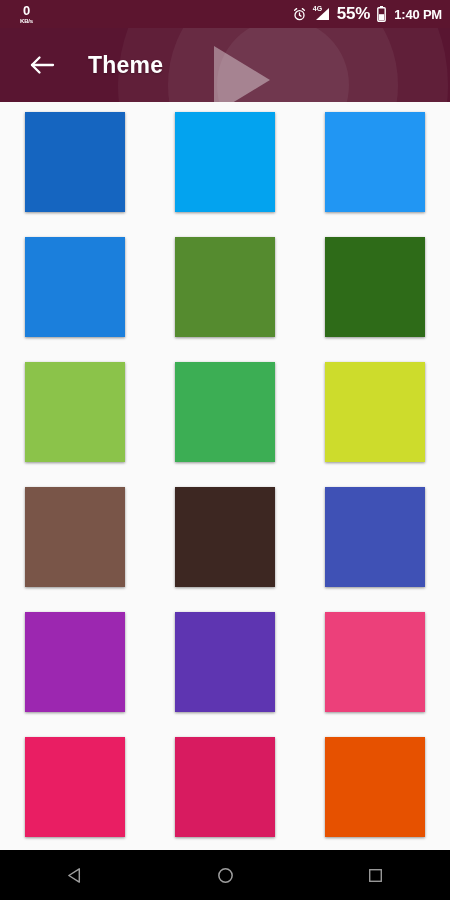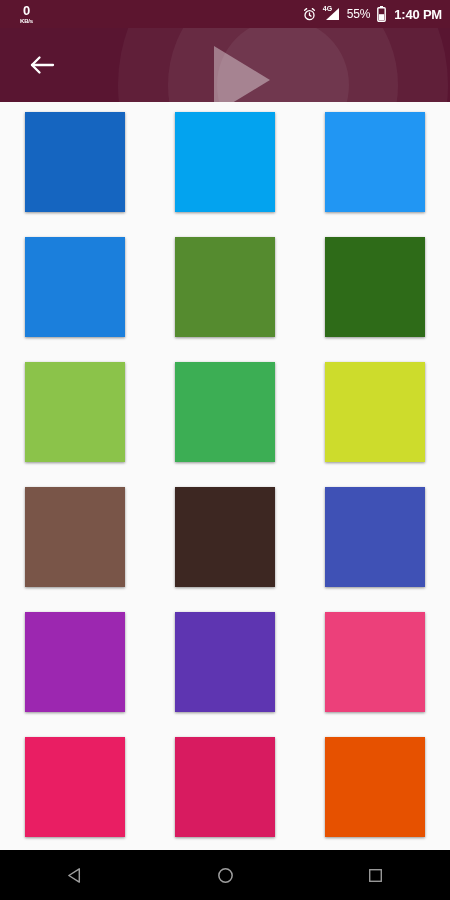--- a/index.html
+++ b/index.html
@@ -32,21 +32,21 @@
     color:#ffffff;
   }
   .net-speed .val { font-size:13px; font-weight:bold; letter-spacing:-.3px; }
   .net-speed .unit { font-size:6px; font-weight:bold; letter-spacing:-.2px; margin-top:1px; }
   .status-right {
     margin-left:auto;
     display:flex; align-items:center; gap:7px;
     color:#ffffff;
   }
   .status-right svg { display:block; }
-  .batt-pct { font-size:12px; font-weight:normal; letter-spacing:-.2px; }
+  .batt-pct { font-size:17px; font-weight:bold; letter-spacing:-.2px; }
   .clock { font-size:13px; font-weight:bold; letter-spacing:-.2px; margin-left:1px; }
   .sig-wrap { position:relative; display:flex; align-items:flex-end; }
   .sig-label {
     position:absolute; top:-2px; left:-1px;
     font-size:7px; font-weight:bold; line-height:1;
   }
 
   
   .appbar {
     position:absolute; top:28px; left:0;
@@ -181,20 +181,21 @@
     <div class="ring r3"></div>
     <div class="play-watermark"></div>
 
     <div class="appbar-content">
       <div class="back-btn">
         <svg width="26" height="22" viewBox="0 0 26 22" fill="none" stroke="#ffffff" stroke-width="2.3" stroke-linecap="round" stroke-linejoin="round">
           <path d="M24 11H3"></path>
           <path d="M10.5 3.5 3 11l7.5 7.5"></path>
         </svg>
       </div>
+      <div class="appbar-title">Theme</div>
     </div>
   </div>
 
   <div class="content">
     <div class="grid" id="swatch-grid">
         <div class="swatch" style="background: rgb(21, 101, 192);"></div>
         <div class="swatch" style="background: rgb(3, 163, 239);"></div>
         <div class="swatch" style="background: rgb(33, 150, 243);"></div>
         <div class="swatch" style="background: rgb(27, 127, 220);"></div>
         <div class="swatch" style="background: rgb(85, 139, 47);"></div>

